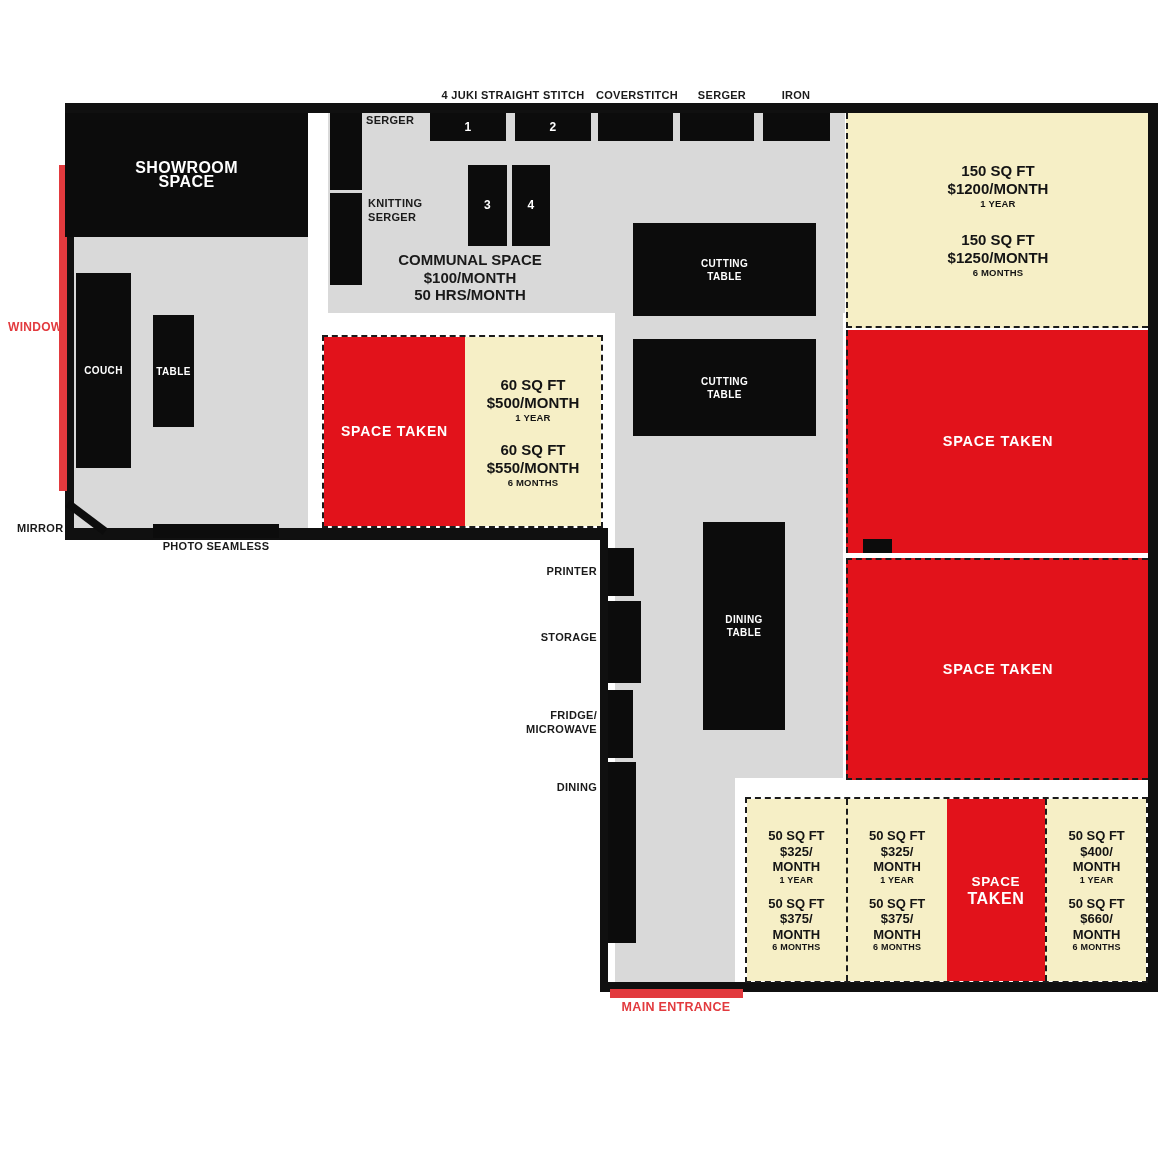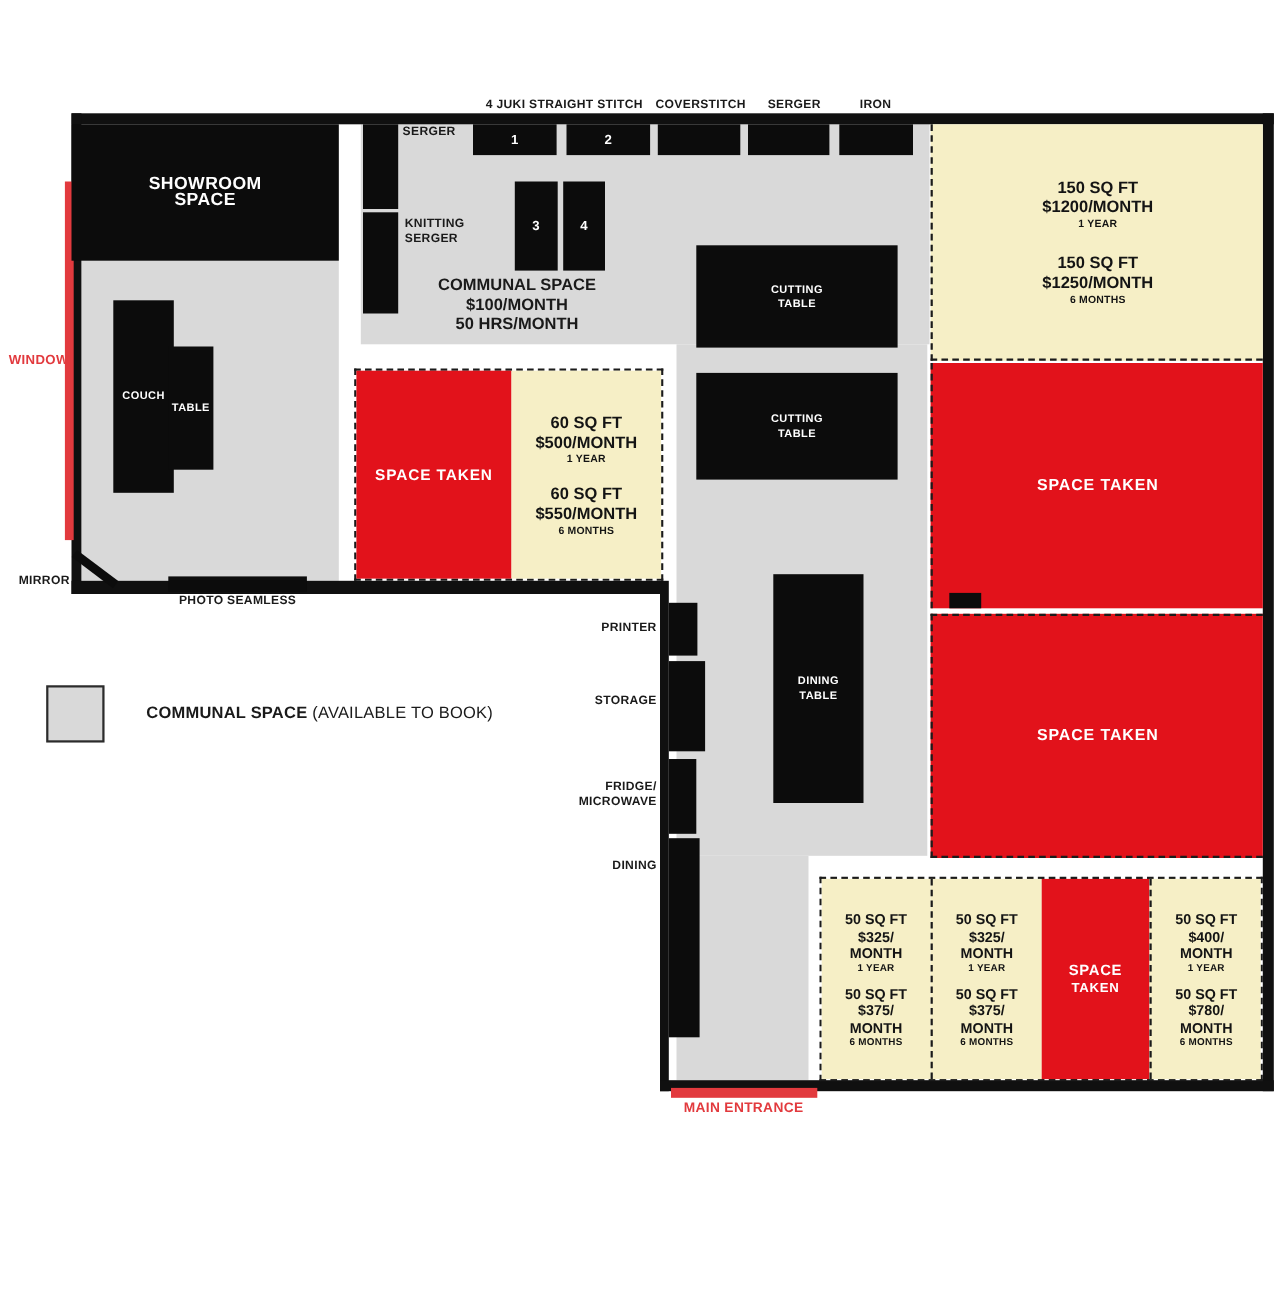--- a/index.html
+++ b/index.html
@@ -88,21 +88,21 @@
       <span class="bl" style="font-size:12px;">3</span>
     </div>
   <div class="blk" style="left:512px;top:165px;width:38px;height:81px;">
       <span class="bl" style="font-size:12px;">4</span>
     </div>
 
   <div class="blk" style="left:65px;top:113px;width:243px;height:124px;line-height:14px;">
     <span class="bl">SHOWROOM</span>
     <span class="bl">SPACE</span>
   </div>
-  <div class="blk" style="left:103px;top:273px;width:55px;height:175px;">
+  <div class="blk" style="left:76px;top:273px;width:55px;height:195px;">
     <span class="bl" style="font-size:10px;">COUCH</span>
   </div>
   <div class="blk" style="left:153px;top:315px;width:41px;height:112px;">
     <span class="bl" style="font-size:10px;">TABLE</span>
   </div>
 
   <div style="position:absolute;left:360px;top:251px;width:220px;text-align:center;font-weight:bold;font-size:15px;line-height:17.5px;">
     <div>COMMUNAL SPACE</div>
     <div>$100/MONTH</div>
     <div>50 HRS/MONTH</div>
@@ -197,39 +197,32 @@
       </div>
       <div class="offer">
         <div class="o-size">50 SQ FT</div>
         <div class="o-price">$375/</div>
         <div class="o-price">MONTH</div>
         <div class="o-term">6 MONTHS</div>
       </div>
     </div>
     <div class="cell taken" style="gap:0;color:#fff;">
       <div class="tl" style="font-weight:bold;font-size:13.5px;line-height:17px;letter-spacing:.6px;">SPACE</div>
-      <div class="tl" style="font-weight:bold;font-size:12px;line-height:17px;letter-spacing:.6px;">TAKEN</div>
+      <div class="tl" style="font-weight:bold;font-size:16px;line-height:17px;letter-spacing:.6px;">TAKEN</div>
     </div>
     <div class="cell cream">
       <div class="offer">
         <div class="o-size">50 SQ FT</div>
         <div class="o-price">$400/</div>
         <div class="o-price">MONTH</div>
         <div class="o-term">1 YEAR</div>
       </div>
       <div class="offer">
         <div class="o-size">50 SQ FT</div>
-        <div class="o-price">$780/</div>
-        <div class="o-price">MONTH</div>
-        <div class="o-term">6 MONTHS</div>
-      </div>
-    </div>
-  </div>
-
-  <div class="legend-row" style="left:42px;top:622px;height:53px;">
-    <div class="swatch" style="background:var(--c-communal,#d9d9d9);"></div>
-    <div class="legend-text">
-      <b>COMMUNAL SPACE</b>
-      <span>(AVAILABLE TO BOOK)</span>
-    </div>
-  </div>
+        <div class="o-price">$660/</div>
+        <div class="o-price">MONTH</div>
+        <div class="o-term">6 MONTHS</div>
+      </div>
+    </div>
+  </div>
+
 
 </div>
 
 </body></html>

